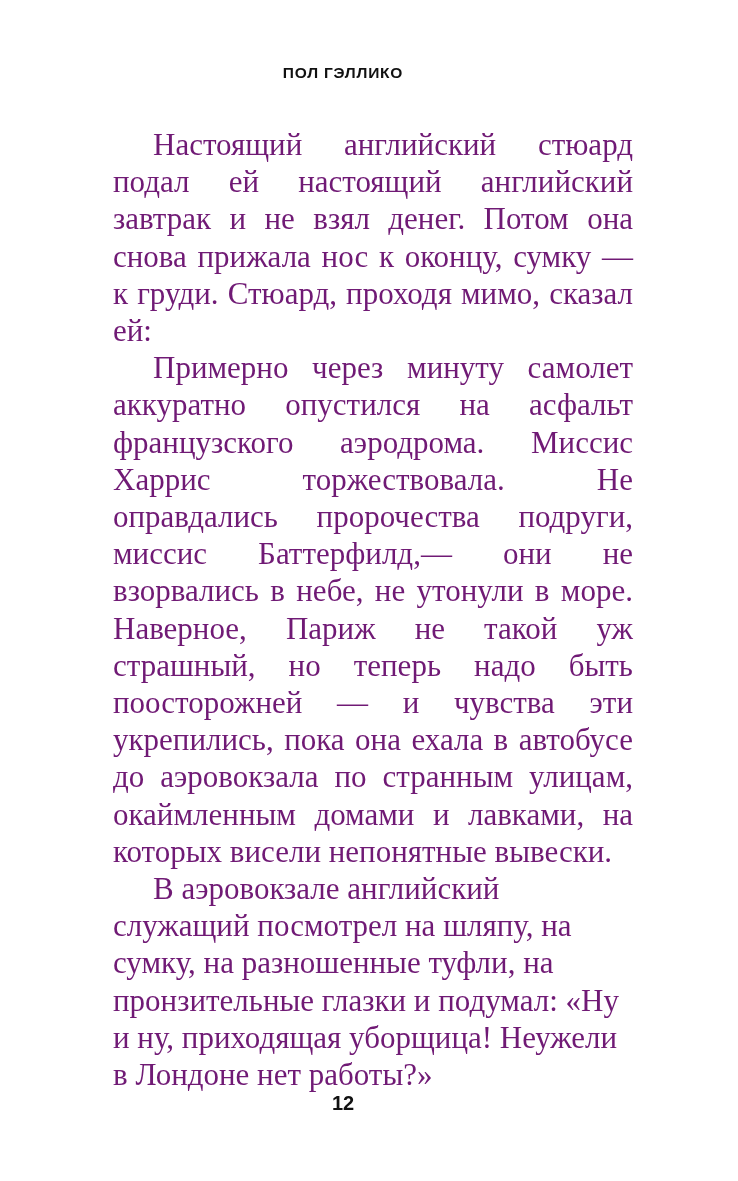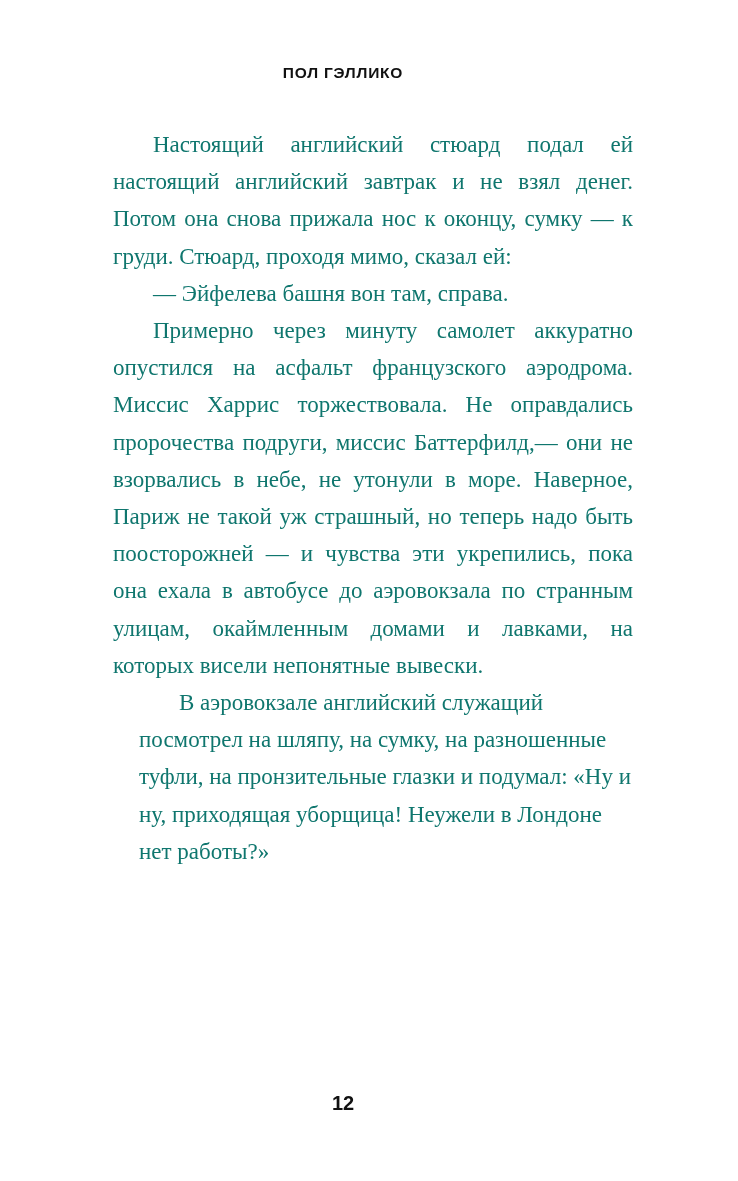--- a/index.html
+++ b/index.html
@@ -36,34 +36,33 @@
   .body-text {
     margin: 0;
     padding: 0;
     position: absolute;
     left: 113px;
     top: 126px;
     width: 520px;
   }
   .body-text p {
     margin: 0;
-    font-size: 23px;
+    font-size: 31px;
     line-height: 37.2px;
     text-align: justify;
     text-indent: 40px;
-    color: #0f766e;
+    color: #701a75;
     font-family: "Liberation Serif", "DejaVu Serif", serif;
     hyphens: manual;
   }
   .body-text p.dialog {
     text-indent: 40px;
   }
   .body-text p.last-of-para {
     text-align: left;
-    margin-left: 26px;
   }
   .folio {
     position: absolute;
     left: 0;
     right: 0;
     top: 1092px;
     text-align: center;
     font-family: "Liberation Sans", sans-serif;
     font-weight: 700;
     font-size: 20px;
@@ -72,20 +71,19 @@
 </style>
 </head>
 <body>
 
 <div class="page">
 
   <div class="running-head">ПОЛ ГЭЛЛИКО</div>
 
   <div class="body-text">
     <p>Настоящий английский стюард подал ей настоящий английский завтрак и не взял денег. Потом она снова прижала нос к оконцу, сумку — к груди. Стюард, проходя мимо, сказал ей:</p>
-    <p class="dialog">— Эйфелева башня вон там, справа.</p>
     <p>Примерно через минуту самолет аккуратно опустился на асфальт французского аэродрома. Миссис Харрис торжествовала. Не оправдались пророчества подруги, миссис Баттерфилд,— они не взорвались в небе, не утонули в море. Наверное, Париж не такой уж страшный, но теперь надо быть поосторожней — и чувства эти укрепились, пока она ехала в автобусе до аэровокзала по странным улицам, окаймленным домами и лавками, на которых висели непонятные вывески.</p>
     <p class="last-of-para">В аэровокзале английский служащий посмотрел на шляпу, на сумку, на разношенные туфли, на пронзительные глазки и подумал: «Ну и ну, приходящая уборщица! Неужели в Лондоне нет работы?»</p>
   </div>
 
   <div class="folio">12</div>
 
 </div>
 
 </body></html>

